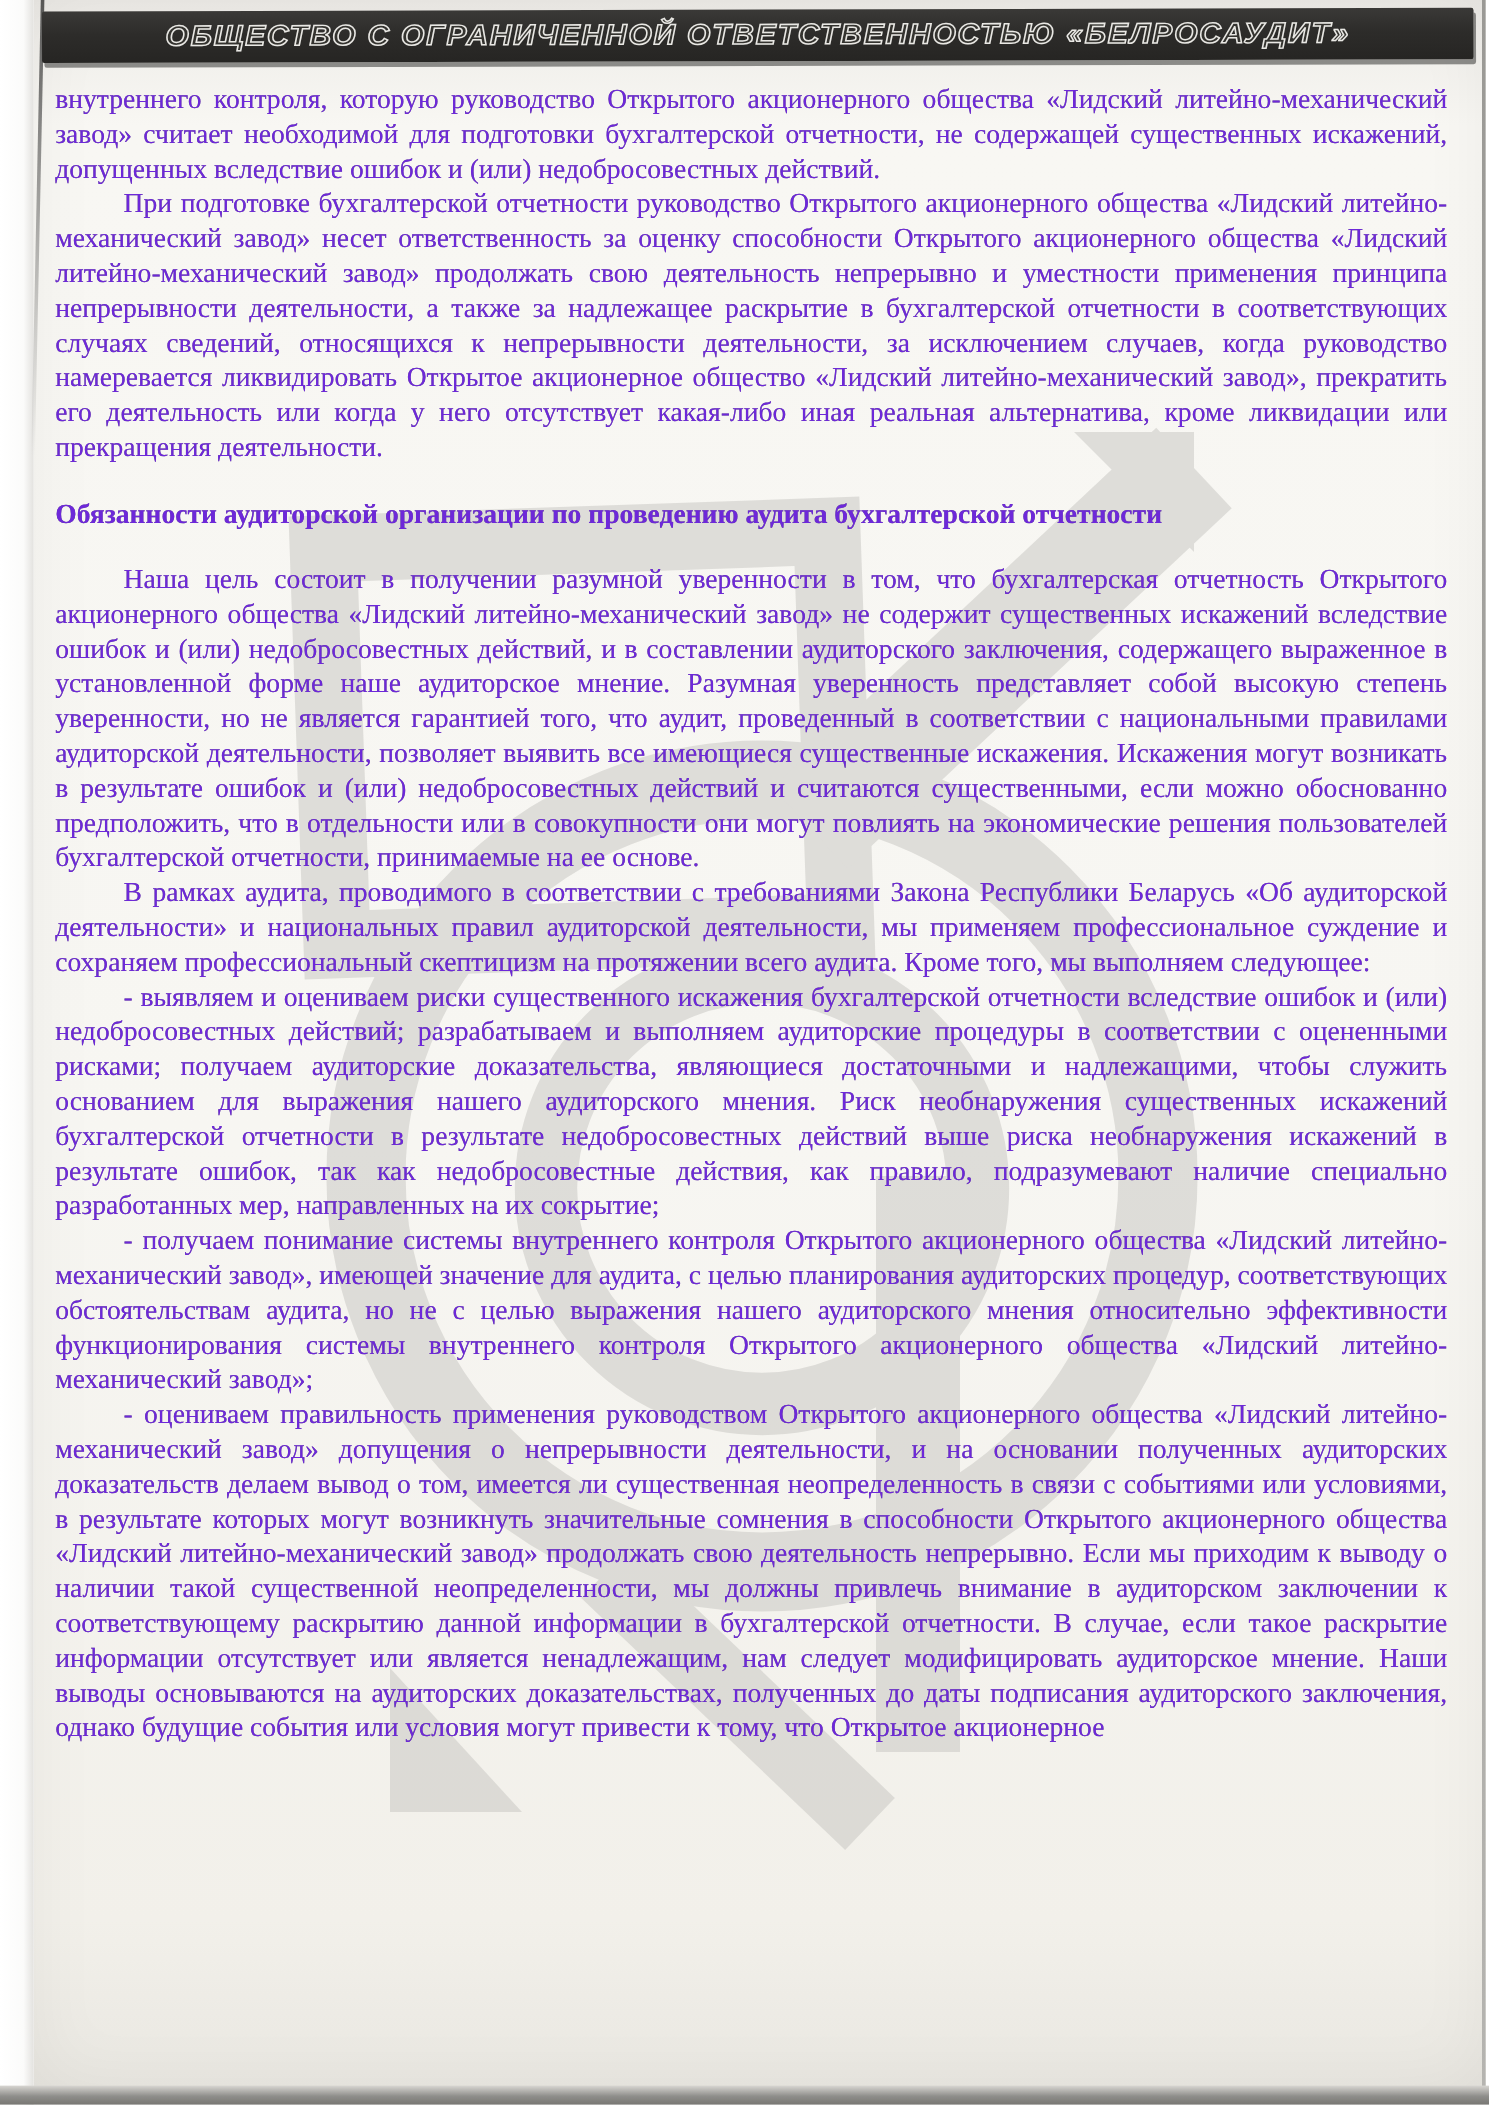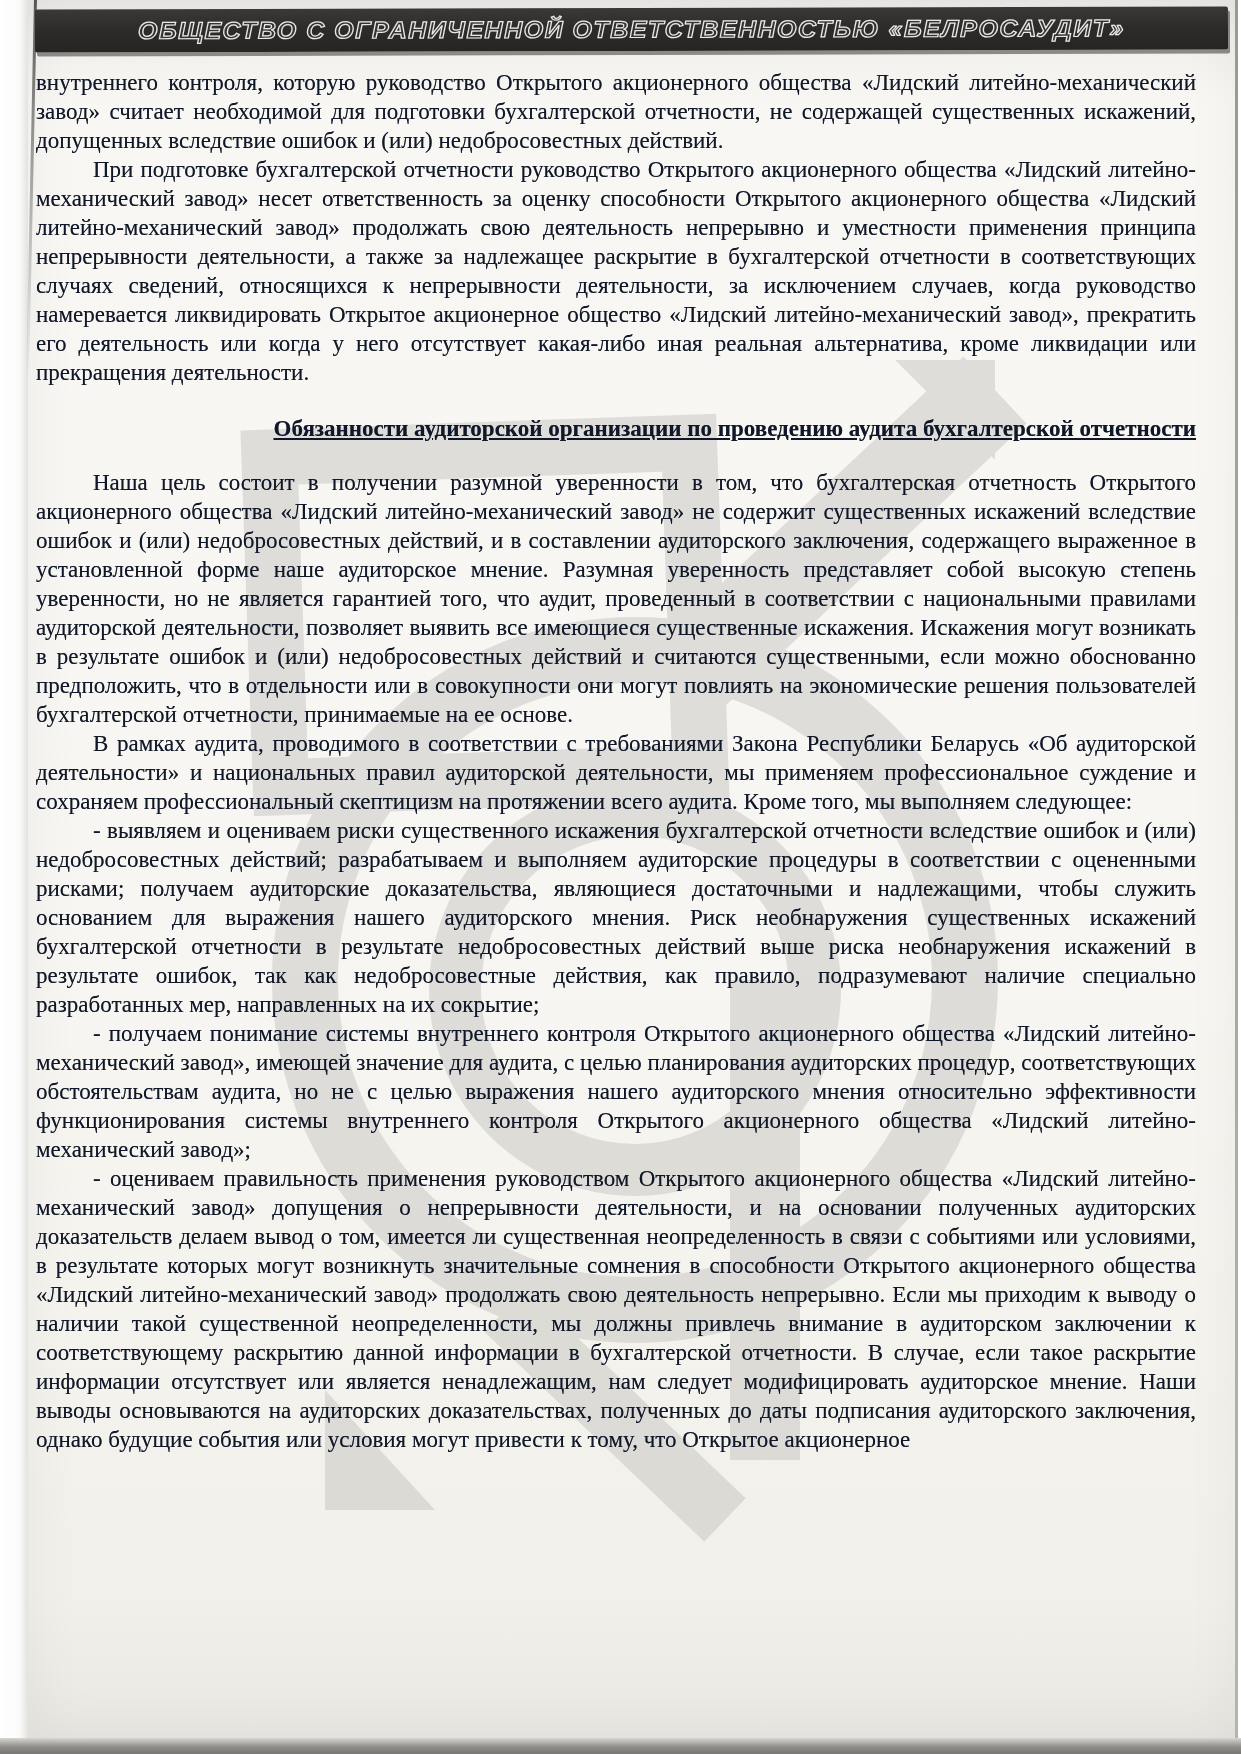--- a/index.html
+++ b/index.html
@@ -81,43 +81,42 @@
   .watermark {
     position: absolute;
     left: 205px;
     top: 330px;
     opacity: 0.5;
     pointer-events: none;
   }
   
   .content {
     position: absolute;
-    left: 36px;
+    left: 46px;
     top: 68px;
     width: 1160px;
-    color: #0f172a;
+    color: #6d28d9;
     font-size: 23px;
     line-height: 29px;
     text-align: justify;
     text-shadow: 0 0 0.5px rgba(30,30,30,0.55);
   }
   .content p {
     margin: 0;
     text-indent: 57px;
   }
   .content p.no-indent {
     text-indent: 0;
   }
   .section-heading {
     margin: 27px 0 25px 0;
     font-size: 23px;
     font-weight: bold;
-    text-align: right;
+    text-align: left;
     line-height: 29px;
-    text-decoration: underline;
   }
 </style>
 </head>
 <body>
 
 <div class="paper"></div>
 <div class="left-strip"></div>
 <div class="left-crease"></div>
 <div class="right-edge"></div>
 

